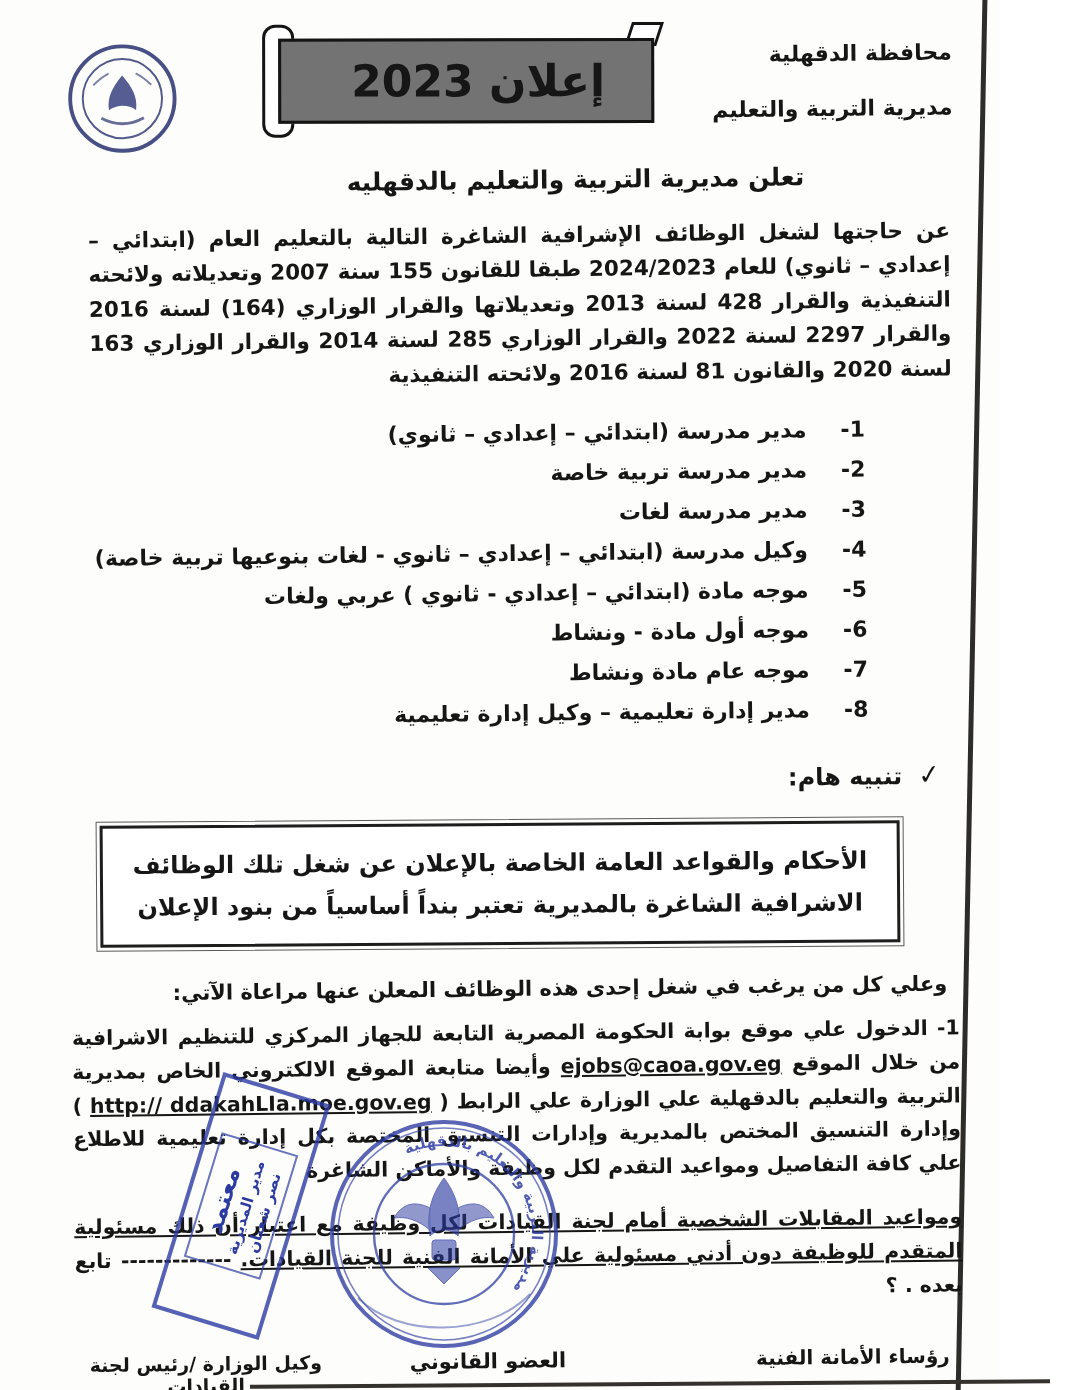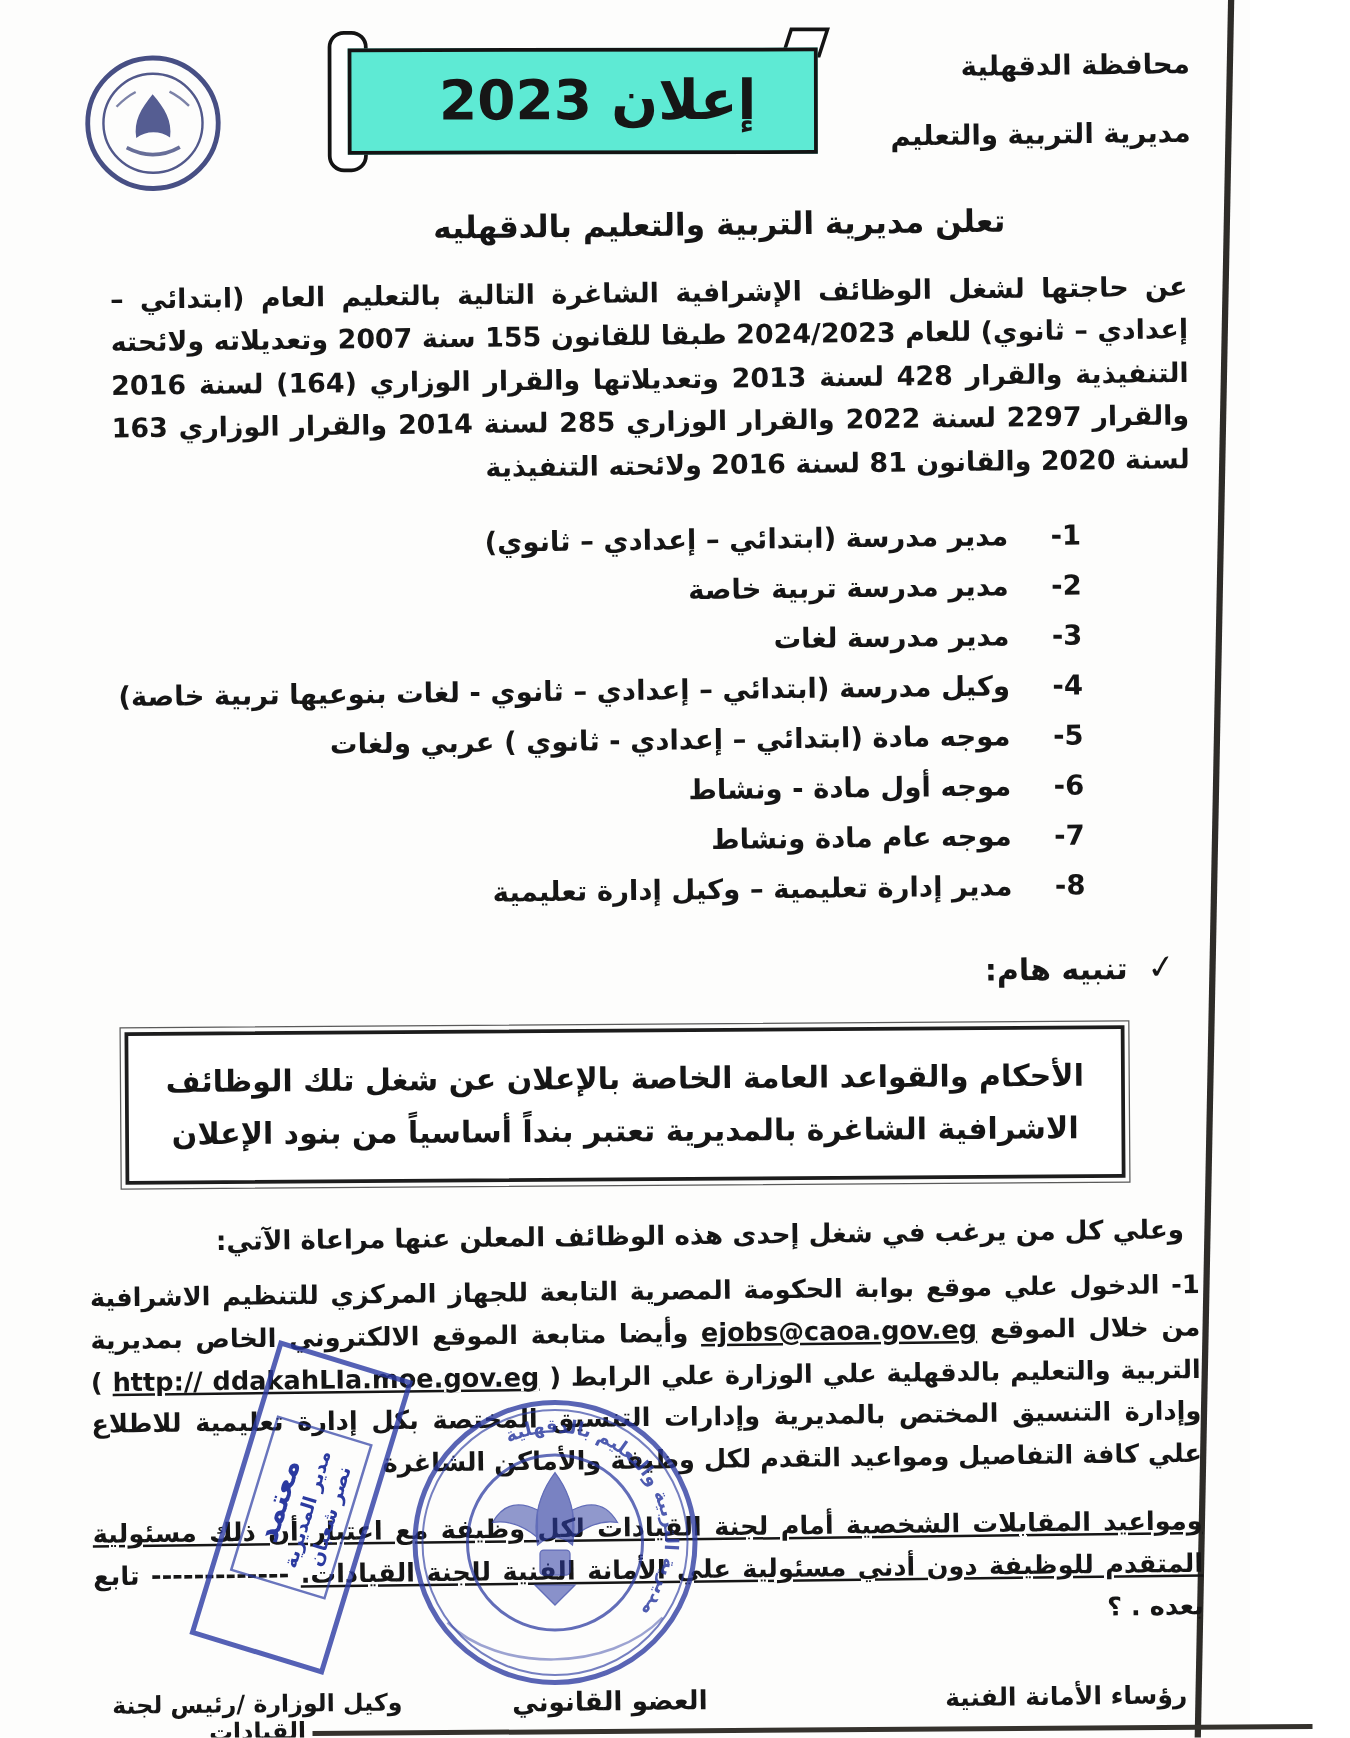--- a/index.html
+++ b/index.html
@@ -9,21 +9,21 @@
   }
   .page{position:relative;width:1000px;height:1390px;background:#fdfdfc;}
   .scan-edge-right{position:absolute;right:26px;top:-12px;width:5px;height:1420px;background:#2e2c28;transform:rotate(1.1deg);}
   .scan-edge-bottom{position:absolute;left:250px;bottom:4px;width:800px;height:4px;background:#35322d;transform:rotate(-0.4deg);}
   .content{position:absolute;inset:0;direction:rtl;transform:rotate(-0.7deg);transform-origin:50% 40%;}
 
   
   .header{display:flex;justify-content:space-between;align-items:flex-start;padding:30px 42px 0 70px;}
   .org{ text-align:right;font-weight:bold;font-size:22px;line-height:2.5;white-space:nowrap;}
   .banner-wrap{position:relative;margin-top:8px;margin-left:40px;transform:rotate(0.6deg);}
-  .banner-box{position:relative;border:3px solid #141414;background:#5eead4;padding:14px 46px 14px 70px;font-size:44px;font-weight:bold;white-space:nowrap;}
+  .banner-box{position:relative;border:3px solid #141414;background:#737373;padding:14px 46px 14px 70px;font-size:44px;font-weight:bold;white-space:nowrap;}
   .scroll-roll{position:absolute;left:-16px;top:-14px;bottom:-14px;width:26px;border:3px solid #141414;border-radius:13px;background:#fff;}
   .scroll-flag{position:absolute;right:-6px;top:-16px;width:26px;height:18px;border:3px solid #141414;background:#fff;transform:skewX(-18deg);}
   .logo{width:116px;height:116px;margin-top:6px;}
 
   .subtitle{text-align:center;font-size:25px;font-weight:bold;margin:14px 120px 0 280px;white-space:nowrap;}
 
   .intro{margin:24px 46px 0 92px;font-size:21.5px;font-weight:bold;line-height:1.6;text-align:justify;}
 
   .positions{margin:30px 120px 0 0;}
   .pos-item{display:flex;gap:34px;font-size:22px;font-weight:bold;margin-bottom:15px;}

